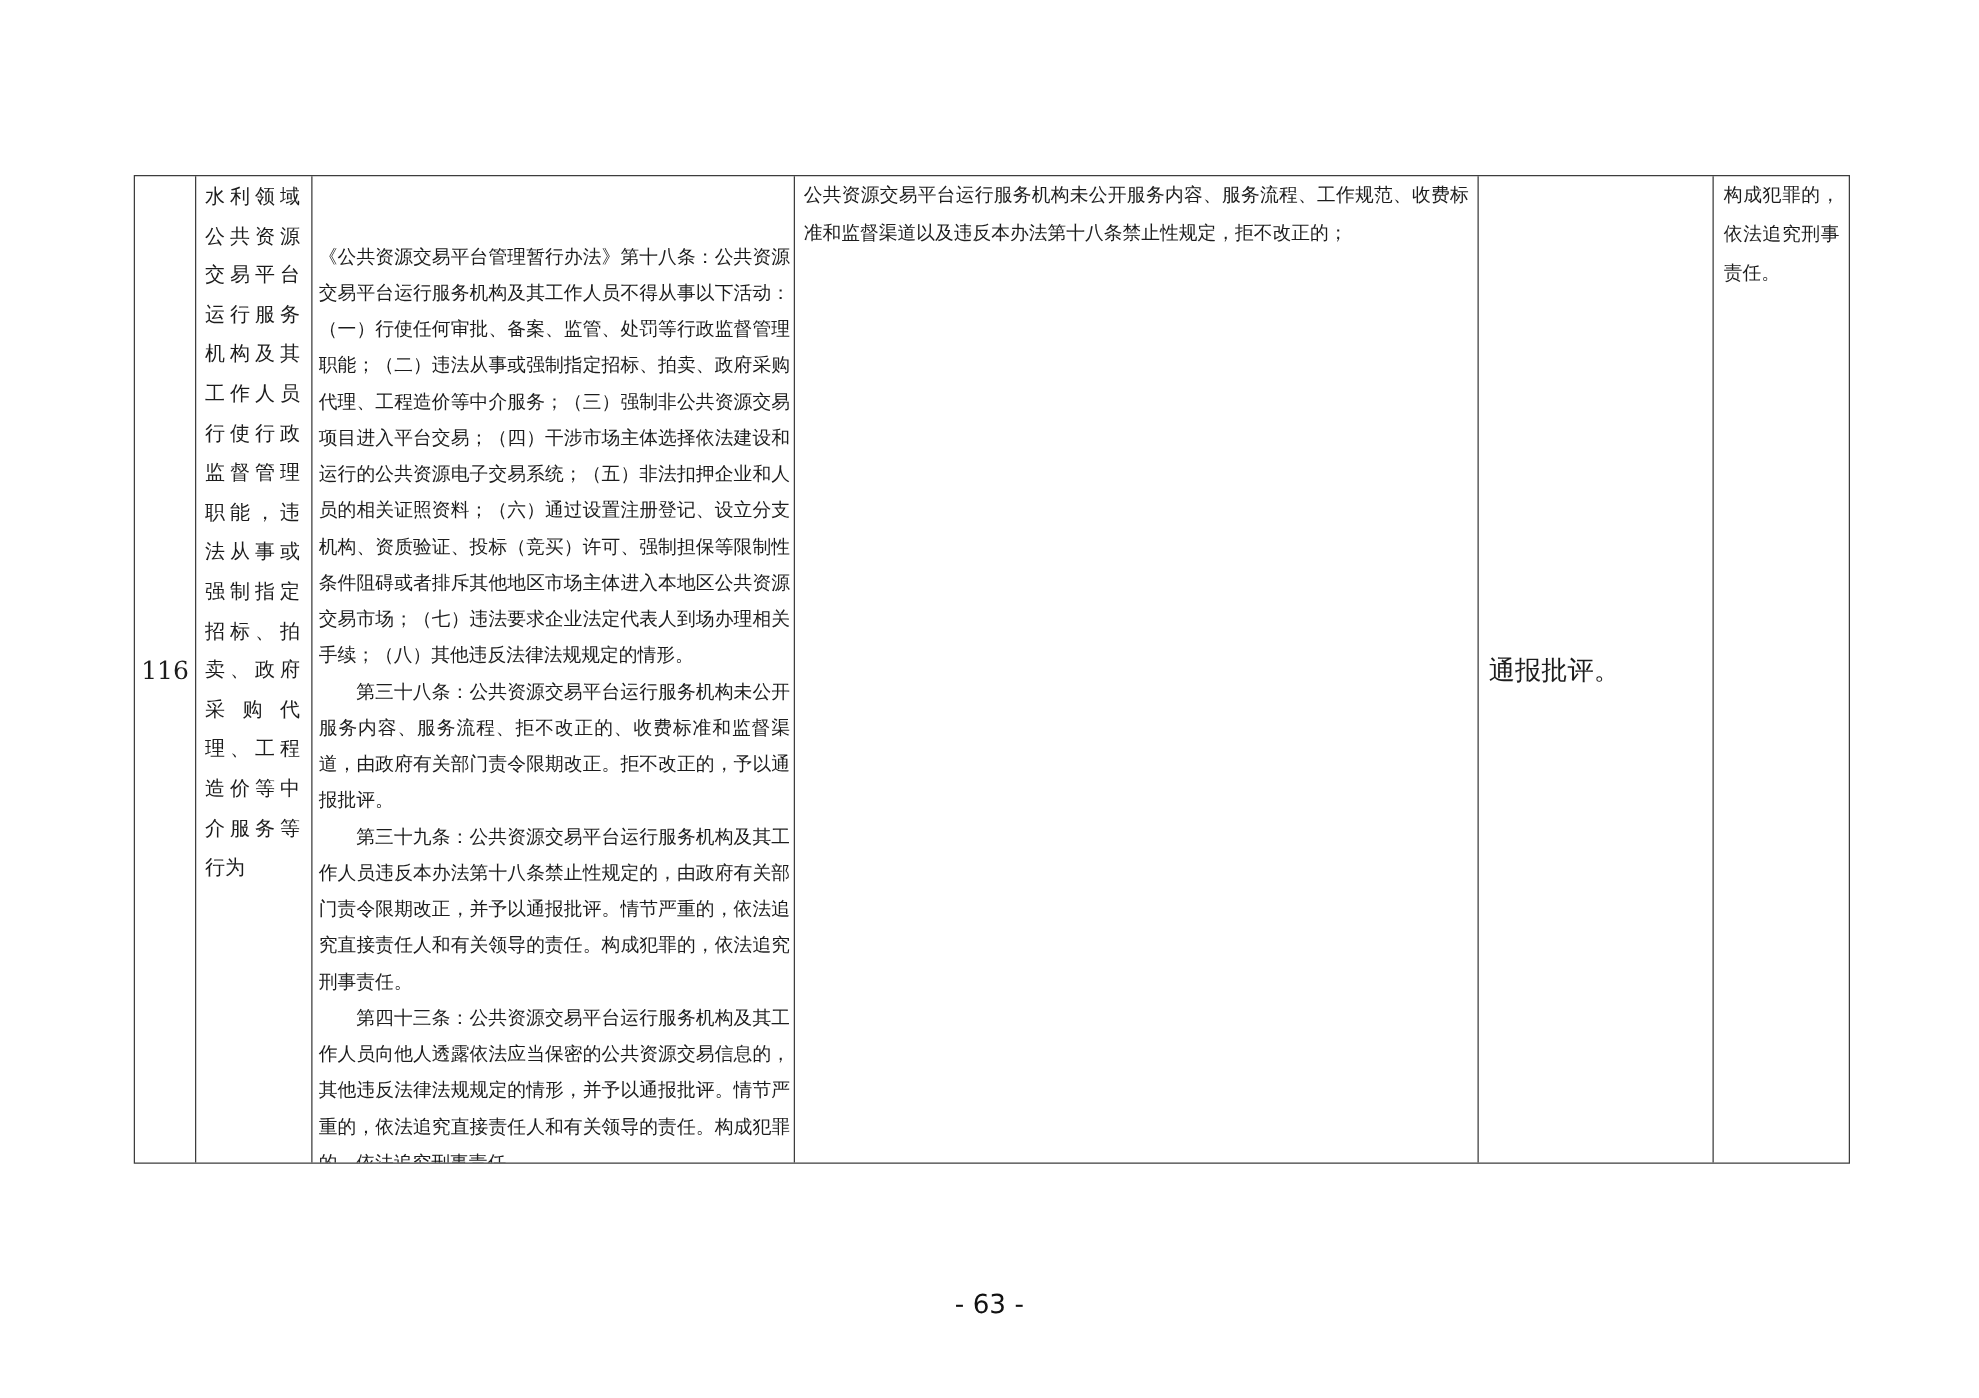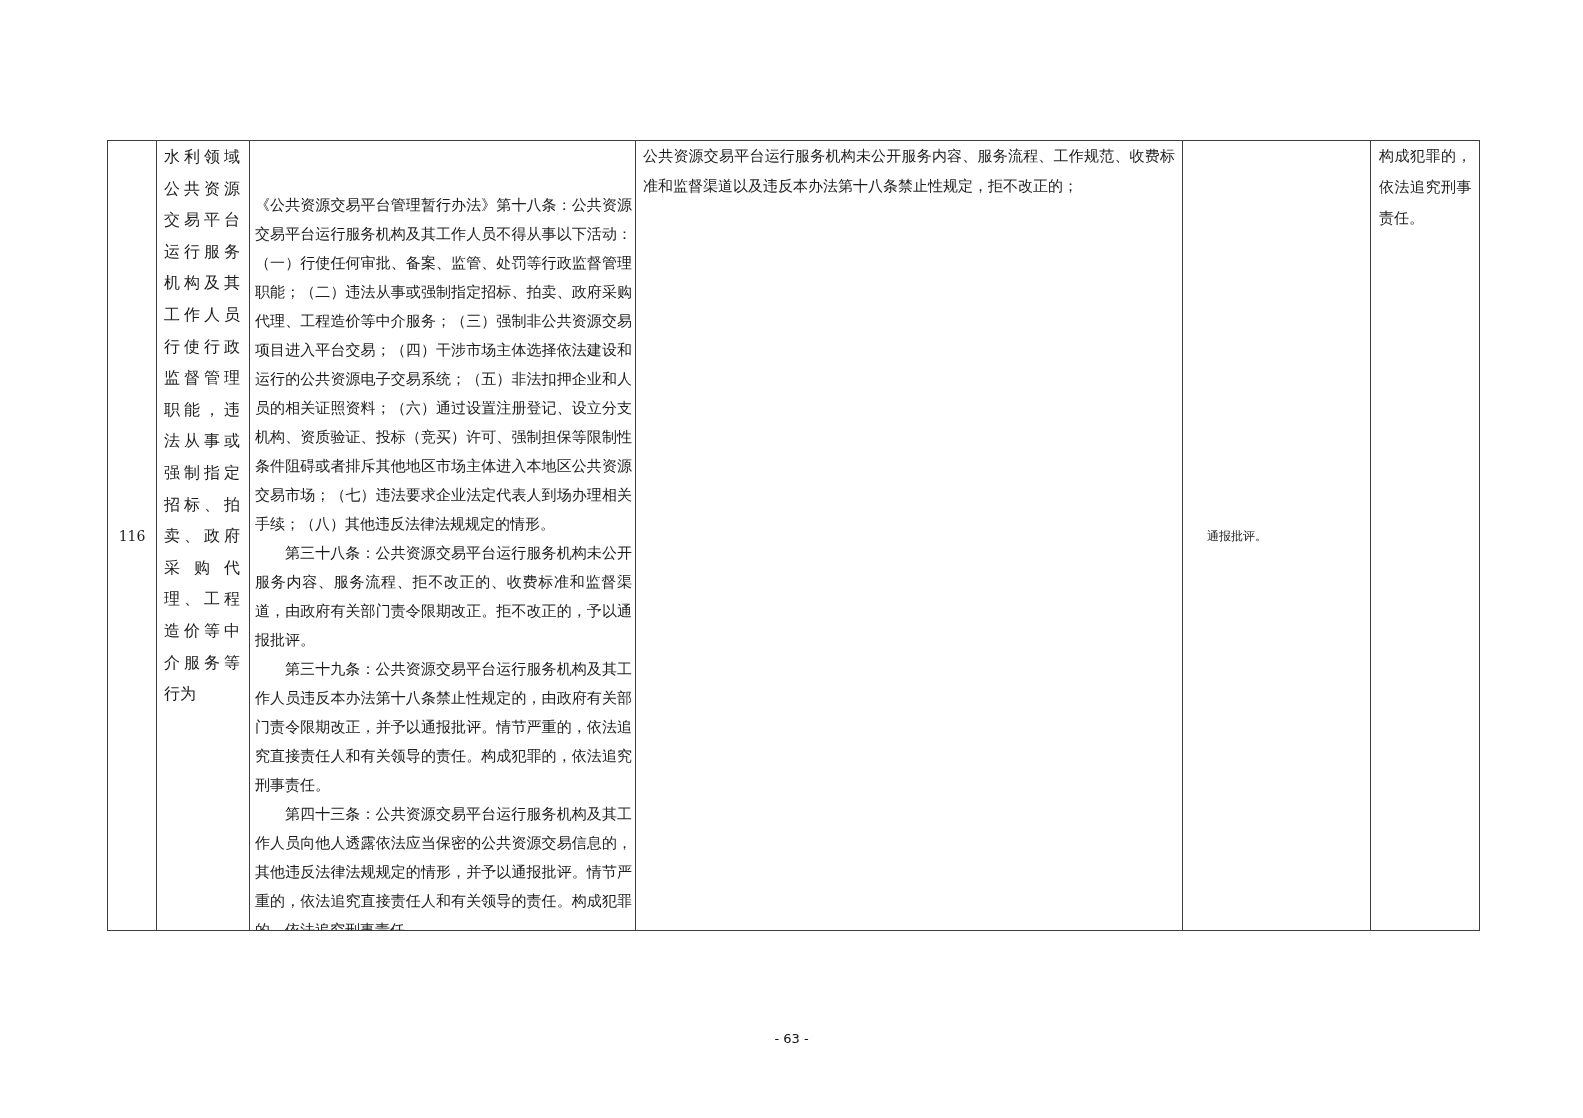--- a/index.html
+++ b/index.html
@@ -34,21 +34,21 @@
     border-left: 1.5px solid #3d3d3d;
     overflow: hidden;
   }
   .cell:first-child {
     border-left: none;
   }
   .cell-number {
     display: flex;
     align-items: center;
     justify-content: center;
-    font-size: 14px;
+    font-size: 20px;
   }
   .cell-behavior {
     display: flex;
     flex-direction: column;
     padding: 0 9px 0 7px;
     font-size: 16px;
     line-height: 31.6px;
     text-align: justify;
   }
   .cell-legal {
@@ -73,40 +73,40 @@
     font-size: 15px;
     line-height: 30px;
     text-align: justify;
   }
   .cell-violation p {
     margin: 0;
   }
   .cell-penalty {
     display: flex;
     align-items: center;
-    padding: 0 24px;
-    font-size: 12px;
+    padding: 0 8px;
+    font-size: 21px;
     line-height: 30px;
   }
   .cell-criminal {
     display: flex;
     flex-direction: column;
     padding: 0 8px;
     font-size: 15px;
     line-height: 31px;
     text-align: justify;
   }
   .page-number {
     position: absolute;
     left: 0;
     right: 0;
     top: 1031px;
     text-align: center;
     font-family: "DejaVu Sans", "Liberation Sans", sans-serif;
-    font-size: 13px;
+    font-size: 21px;
     color: #111111;
   }
 </style>
 </head>
 <body>
 
 <div class="page">
 
   <div class="rule-table">
 

